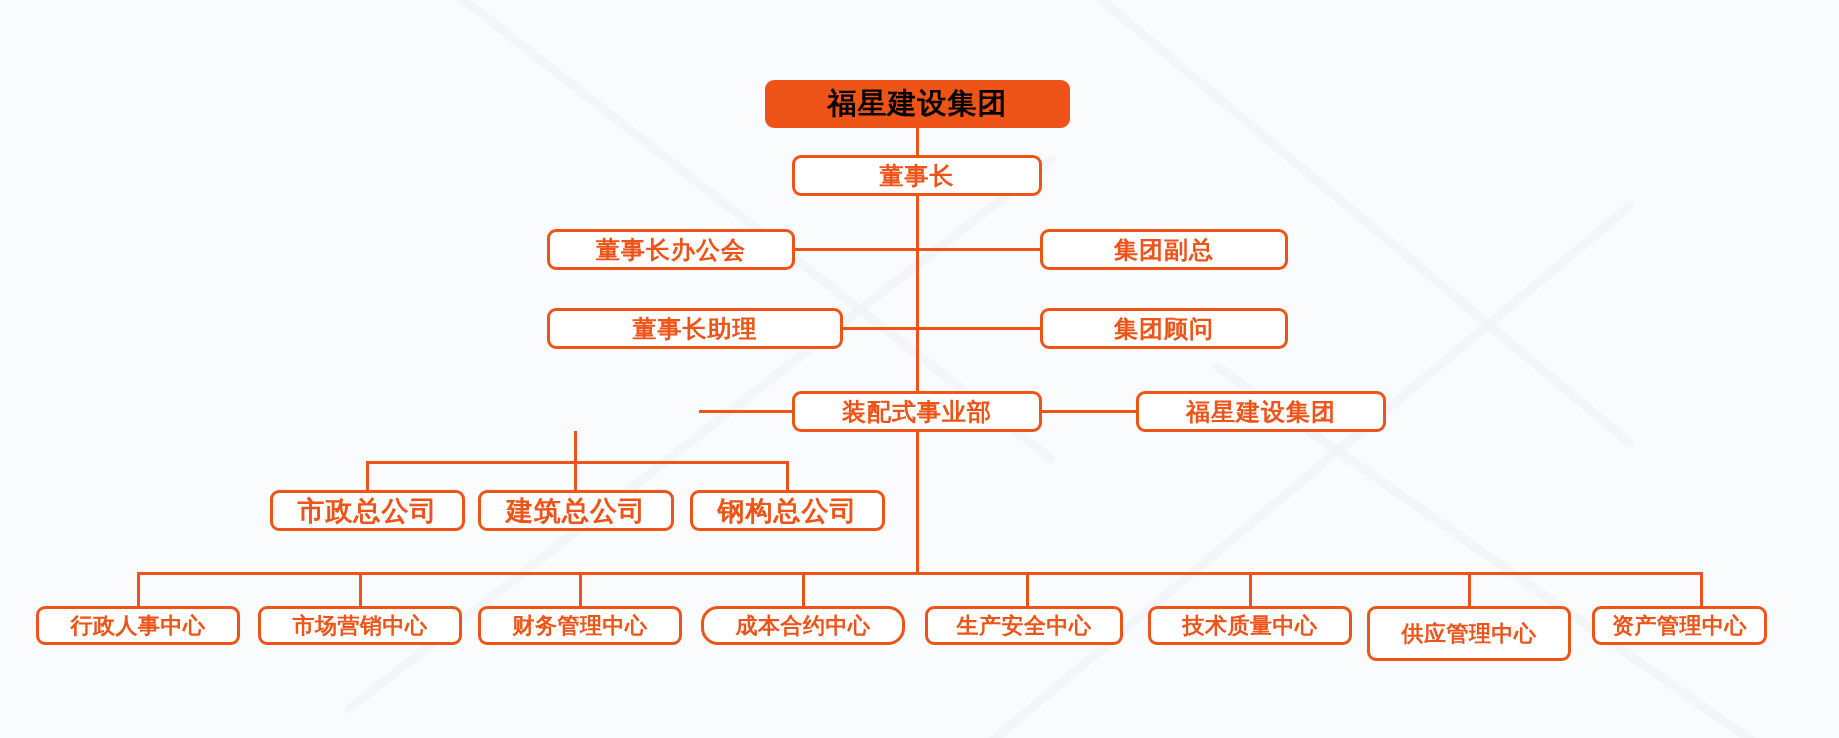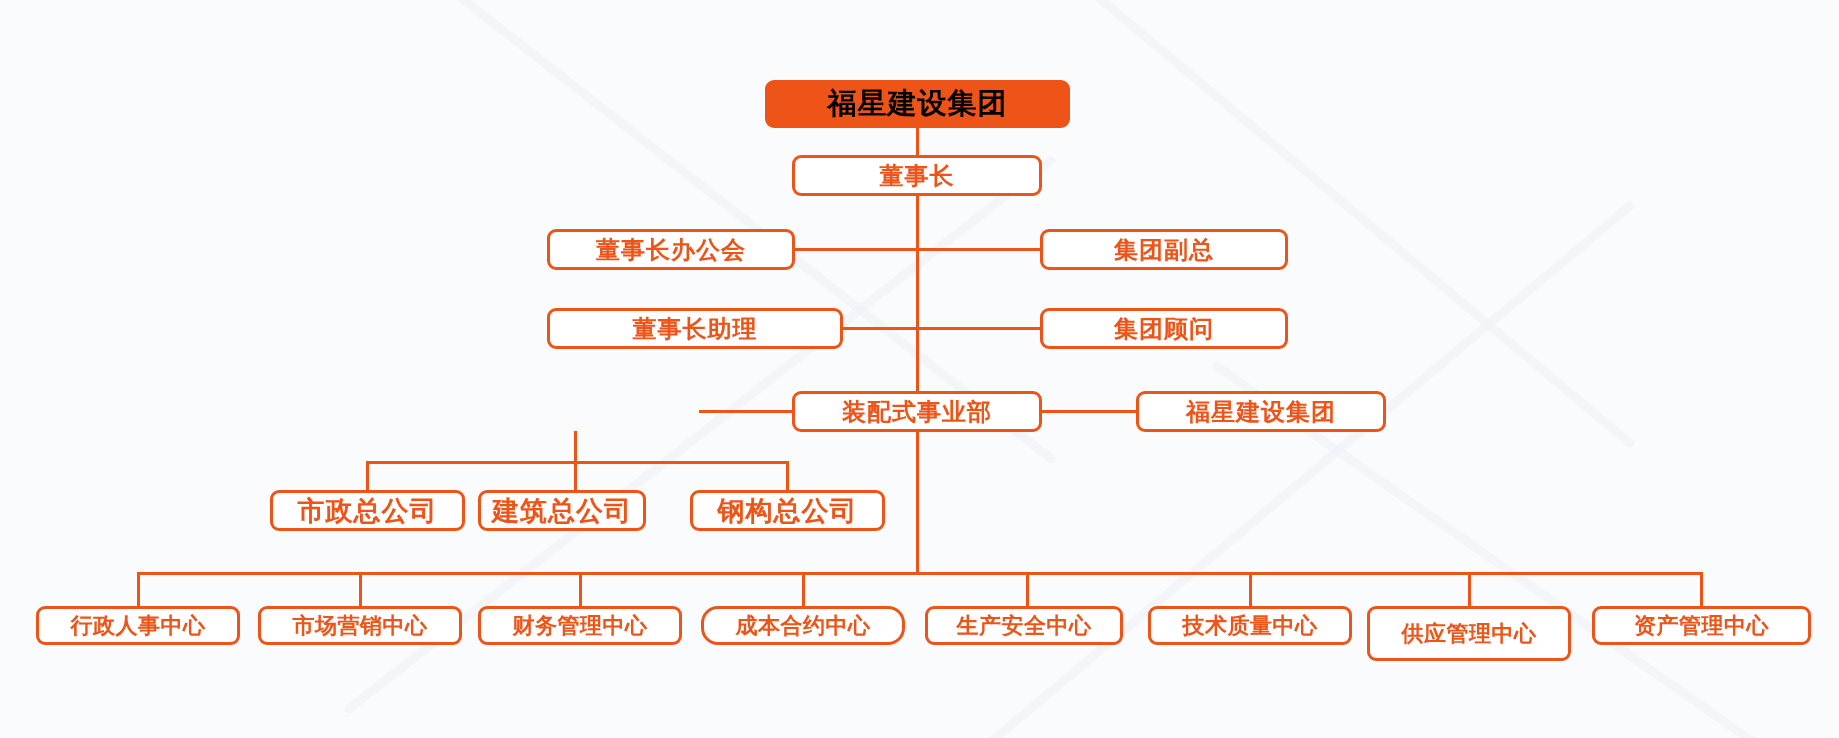--- a/index.html
+++ b/index.html
@@ -122,21 +122,21 @@
   <div class="node fs-l" style="left:792px;top:391px;width:250px;height:41px;">
     <span>装配式事业部</span>
   </div>
   <div class="node fs-l" style="left:1136px;top:391px;width:250px;height:41px;">
     <span>福星建设集团</span>
   </div>
 
   <div class="node fs-m" style="left:270px;top:490px;width:195px;height:41px;">
     <span>市政总公司</span>
   </div>
-  <div class="node fs-m" style="left:478px;top:490px;width:168px;height:41px;">
+  <div class="node fs-m" style="left:478px;top:490px;width:196px;height:41px;">
     <span>建筑总公司</span>
   </div>
   <div class="node fs-m" style="left:690px;top:490px;width:195px;height:41px;">
     <span>钢构总公司</span>
   </div>
 
   <div class="node fs-s" style="left:36px;top:606px;width:204px;height:39px;">
     <span>行政人事中心</span>
   </div>
   <div class="node fs-s" style="left:258px;top:606px;width:204px;height:39px;">
@@ -150,17 +150,17 @@
   </div>
   <div class="node fs-s" style="left:925px;top:606px;width:198px;height:39px;">
     <span>生产安全中心</span>
   </div>
   <div class="node fs-s" style="left:1148px;top:606px;width:204px;height:39px;">
     <span>技术质量中心</span>
   </div>
   <div class="node fs-s" style="left:1367px;top:606px;width:204px;height:55px;">
     <span>供应管理中心</span>
   </div>
-  <div class="node fs-s" style="left:1592px;top:606px;width:219px;height:39px;">
+  <div class="node fs-s" style="left:1592px;top:606px;width:175px;height:39px;">
     <span>资产管理中心</span>
   </div>
 
 </div>
 
 </body></html>

